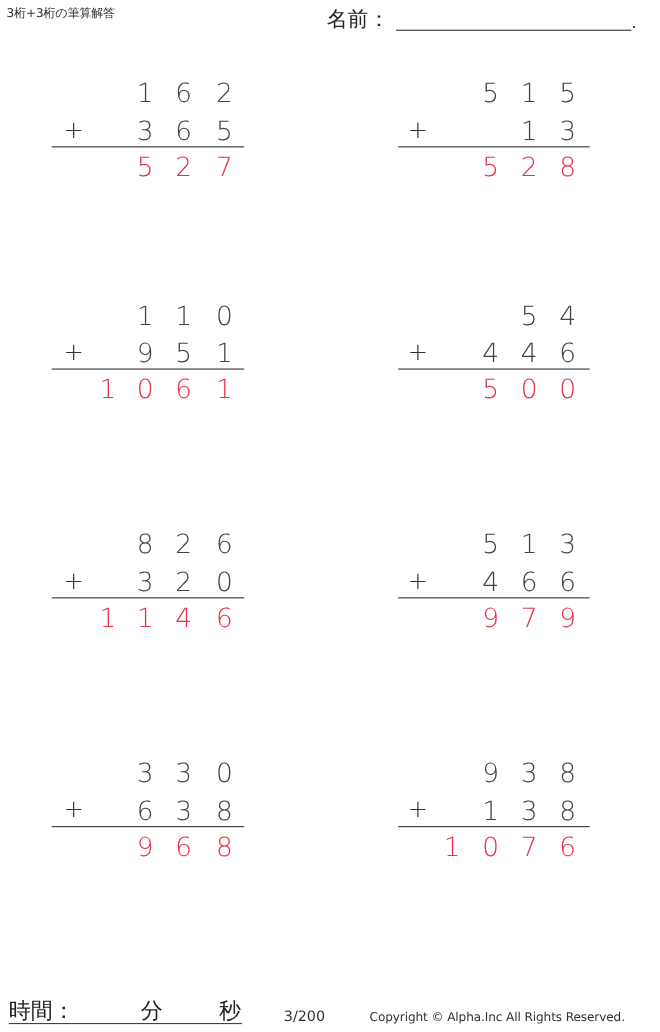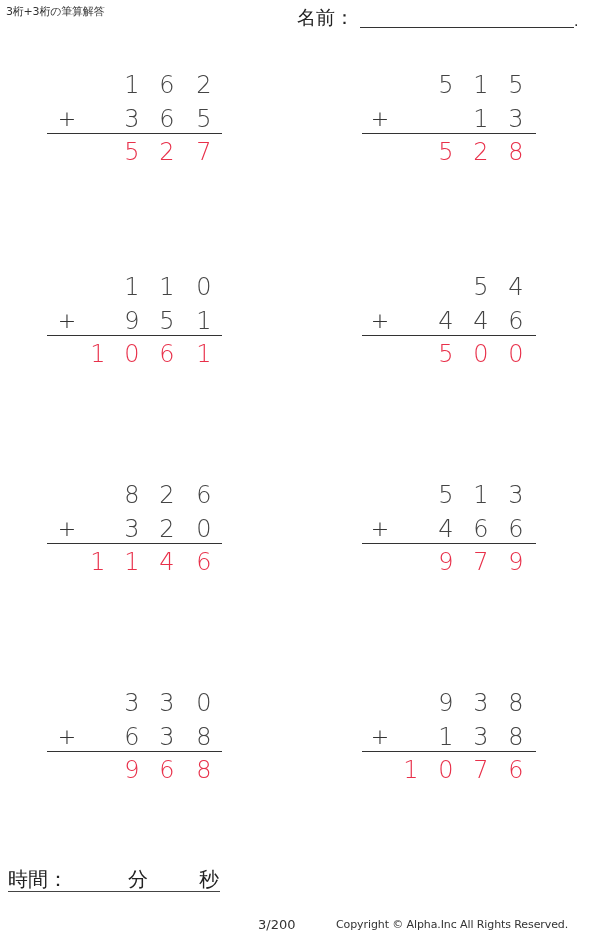--- a/index.html
+++ b/index.html
@@ -32,21 +32,21 @@
   .digit.ans { color: #e8304a; }
   .plus {
     position: absolute; width: 20px; text-align: center;
     font-size: 22px; line-height: 30px; color: #333; font-weight: 200;
     transform: translateX(-10px);
   }
   .rule {
     position: absolute; height: 0; border-top: 1.5px solid #333;
   }
   .footer-time {
-    position: absolute; left: 8px; top: 866px; width: 212px;
+    position: absolute; left: 8px; top: 905px; width: 212px;
     border-bottom: 1.5px solid #444; height: 25px;
   }
   .time-label { position: absolute; left: 0; top: 0; font-size: 20px; color: #222; }
   .min-label { position: absolute; left: 120px; top: 0; font-size: 20px; color: #222; }
   .sec-label { position: absolute; left: 191px; top: 0; font-size: 20px; color: #222; }
   .page-num { position: absolute; left: 258px; top: 917px; font-size: 13px; color: #333; }
   .copyright { position: absolute; left: 336px; top: 918px; font-size: 11px; color: #333; letter-spacing: -0.1px; }
 </style>
 </head>
 <body>

